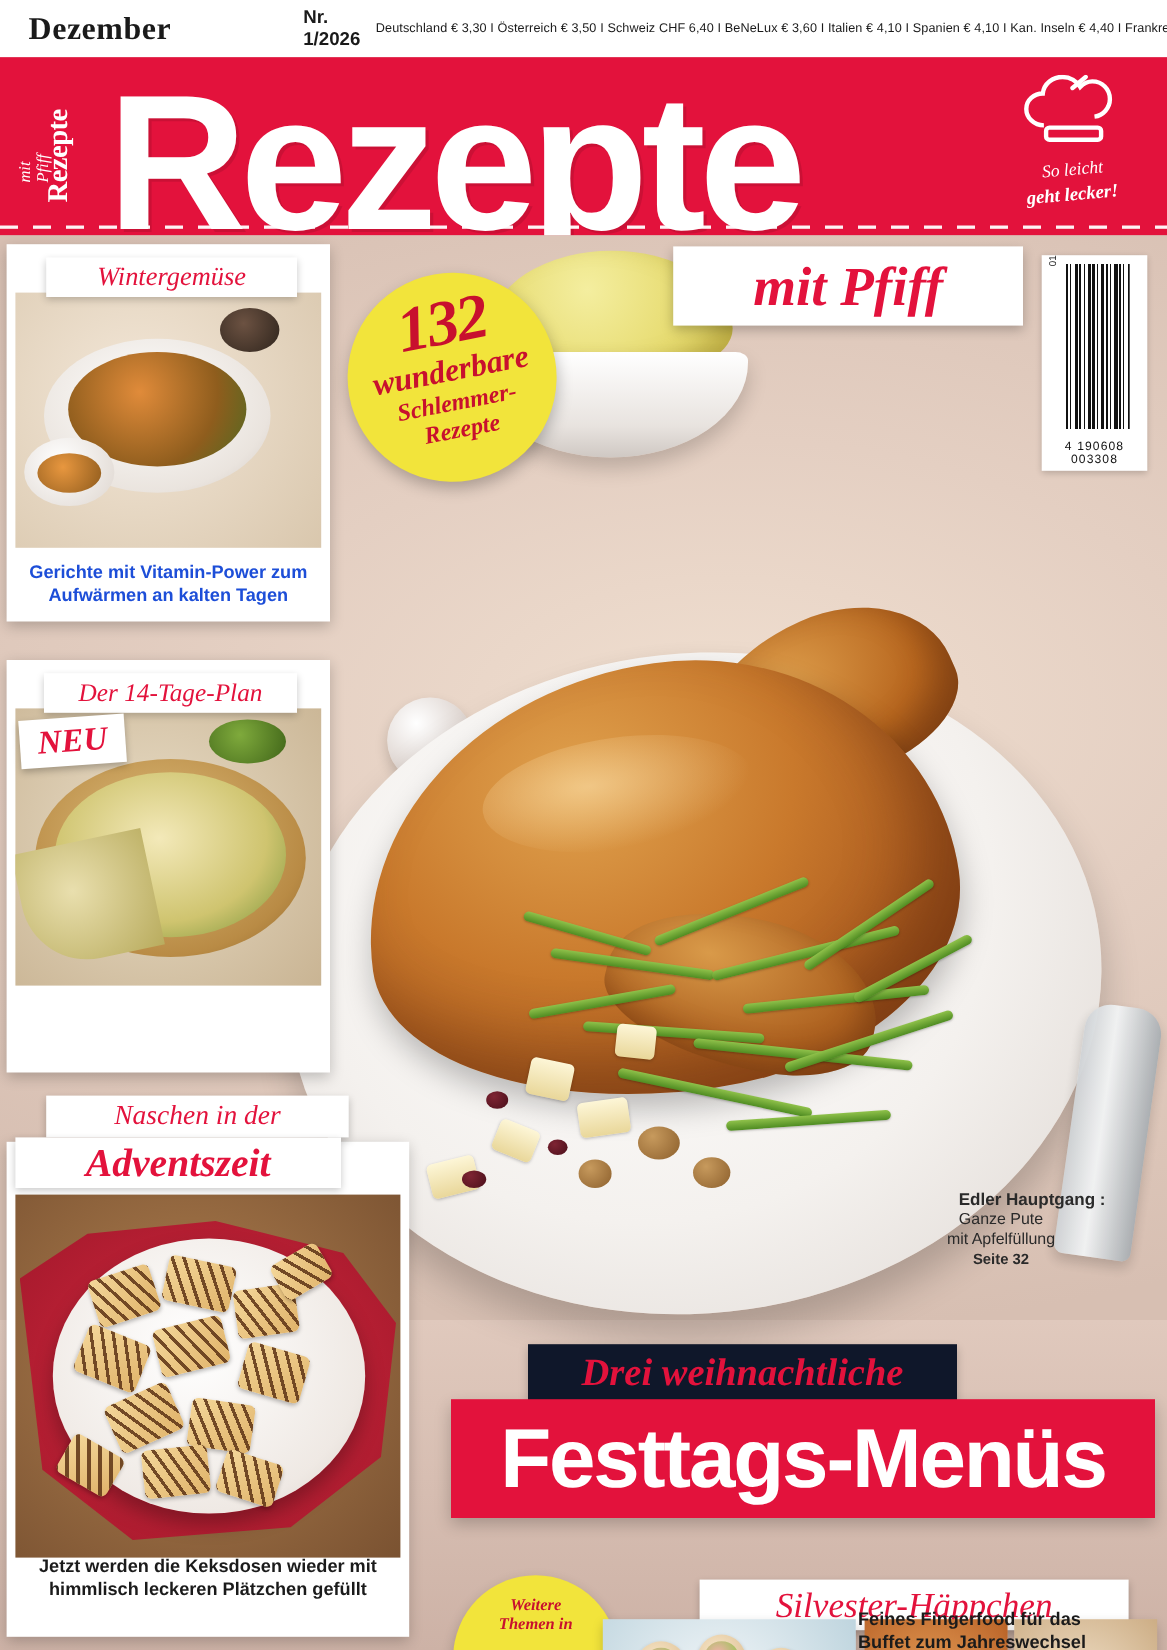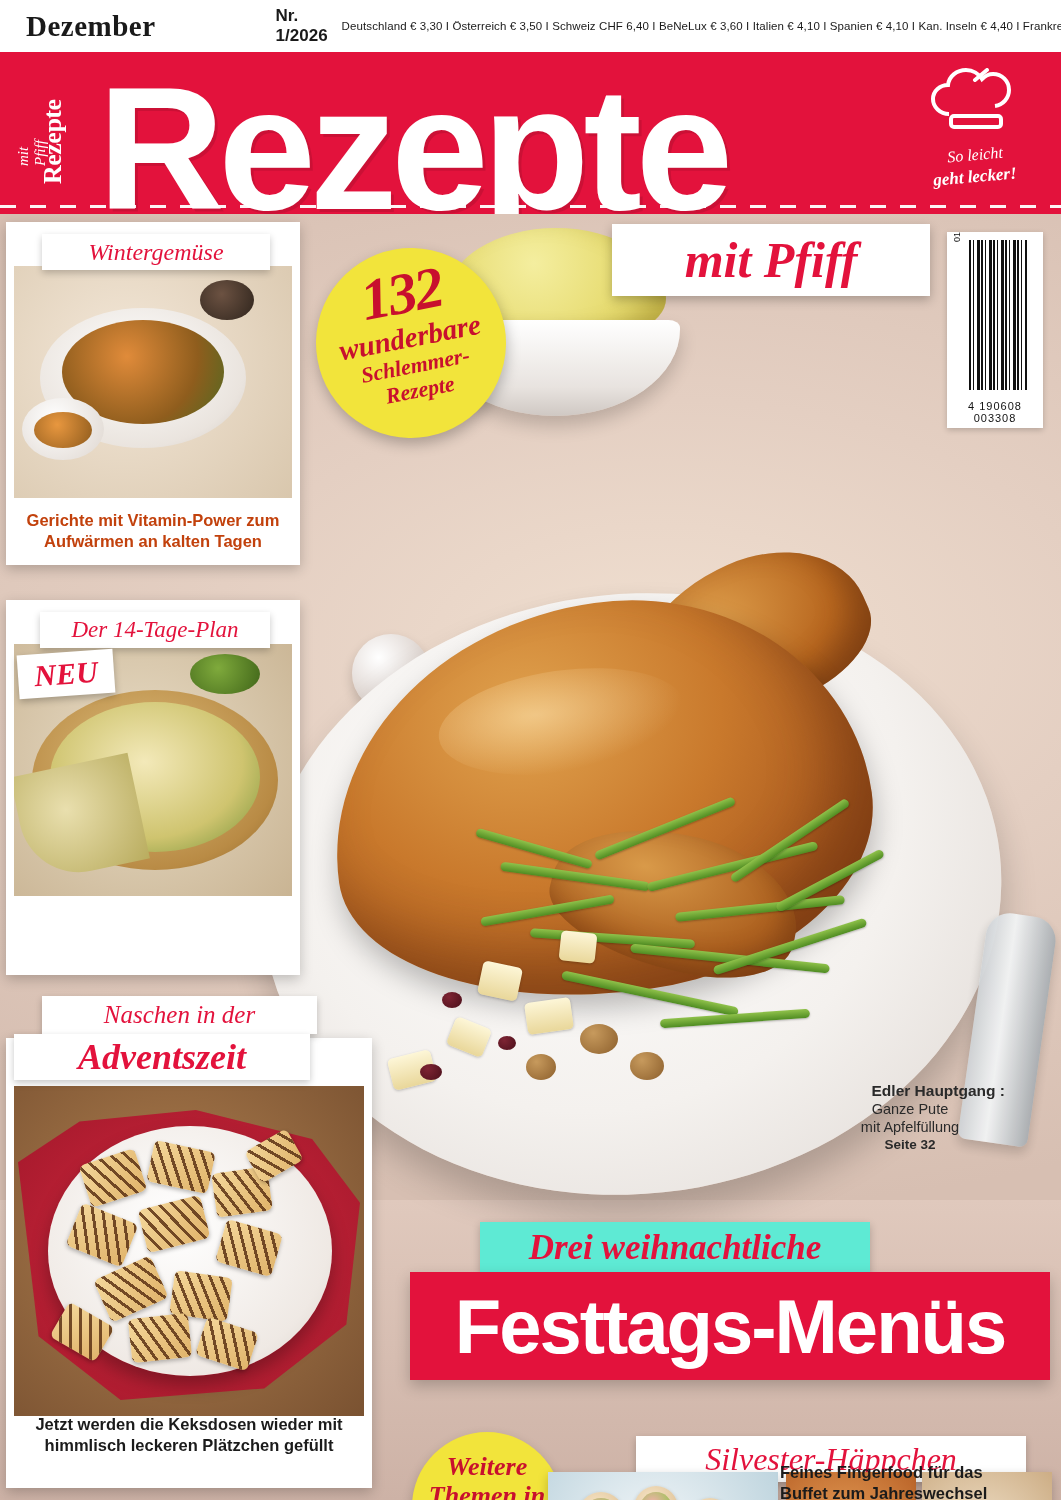--- a/index.html
+++ b/index.html
@@ -183,21 +183,21 @@
   }
 
   
   .card{
     position:absolute; background:#ffffff;
     box-shadow:0 4px 12px rgba(0,0,0,.22);
   }
   .card .photo{ position:absolute; left:0; top:0; overflow:hidden; }
   .card .cap{
     position:absolute; left:10px; right:10px;
-    text-align:center; font-weight:bold; font-size:16.5px; color:#c2410c; line-height:1.3;
+    text-align:center; font-weight:bold; font-size:16.5px; color:#1d4ed8; line-height:1.3;
   }
 
   
   .ribbon{
     position:absolute; background:#ffffff;
     box-shadow:0 3px 7px rgba(0,0,0,.22);
     display:flex; align-items:center; justify-content:center;
     font-family:"Liberation Serif", serif; font-style:italic;
     color:#e3123c;
   }
@@ -323,36 +323,36 @@
     background:#e3123c; box-shadow:0 6px 14px rgba(0,0,0,.22);
   }
   .menus .big{
     position:absolute; left:0; top:0; width:640px; height:108px;
     display:flex; align-items:center; justify-content:center;
     color:#fff; font-family:"Liberation Sans", sans-serif; font-weight:bold;
     font-size:76px; letter-spacing:-2px;
   }
   .drei{
     position:absolute; left:480px; top:1222px; width:390px; height:52px;
-    background:#5eead4; box-shadow:0 3px 8px rgba(0,0,0,.22);
+    background:#0f172a; box-shadow:0 3px 8px rgba(0,0,0,.22);
     display:flex; align-items:center; justify-content:center;
     font-family:"Liberation Serif", serif; font-style:italic; font-weight:bold;
     font-size:35px; color:#e3123c;
   }
 
   
   .sticker{
     position:absolute; left:412px; top:1436px; width:150px; height:150px;
     border-radius:50%; background:#f2e43b;
     box-shadow:0 5px 12px rgba(0,0,0,.22);
     text-align:center; color:#c8102e;
     font-family:"Liberation Serif", serif; font-weight:bold; font-style:italic;
     top:1432px;
   }
-  .sticker div{ font-size:26px; line-height:1.12; }
+  .sticker div{ font-size:15px; line-height:1.12; }
   #rib4{ left:636px; top:1436px; width:390px; height:46px; font-size:32px; }
   .silv-wrap{ position:absolute; left:548px; top:1472px; width:504px; height:140px; }
   .silv-main{
     position:absolute; left:0; top:0; width:230px; height:140px;
     background:radial-gradient(circle at 45% 45%,#f2f6f8,#bcd3dd);
     box-shadow:0 4px 10px rgba(0,0,0,.22);
   }
   .silv-2{
     position:absolute; left:238px; top:0; width:130px; height:140px;
     background:radial-gradient(circle at 45% 45%,#e8a15a,#b45c22);

